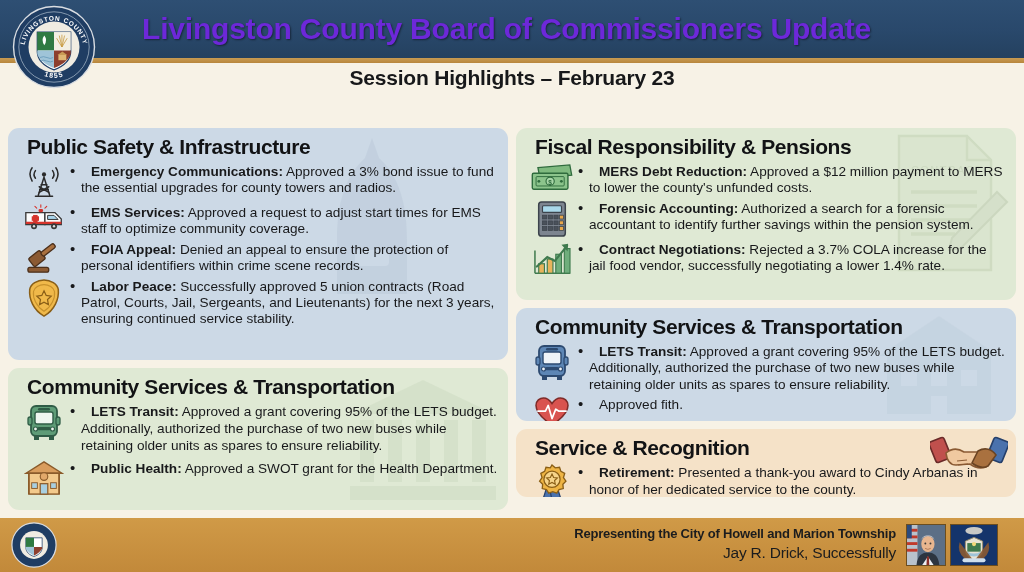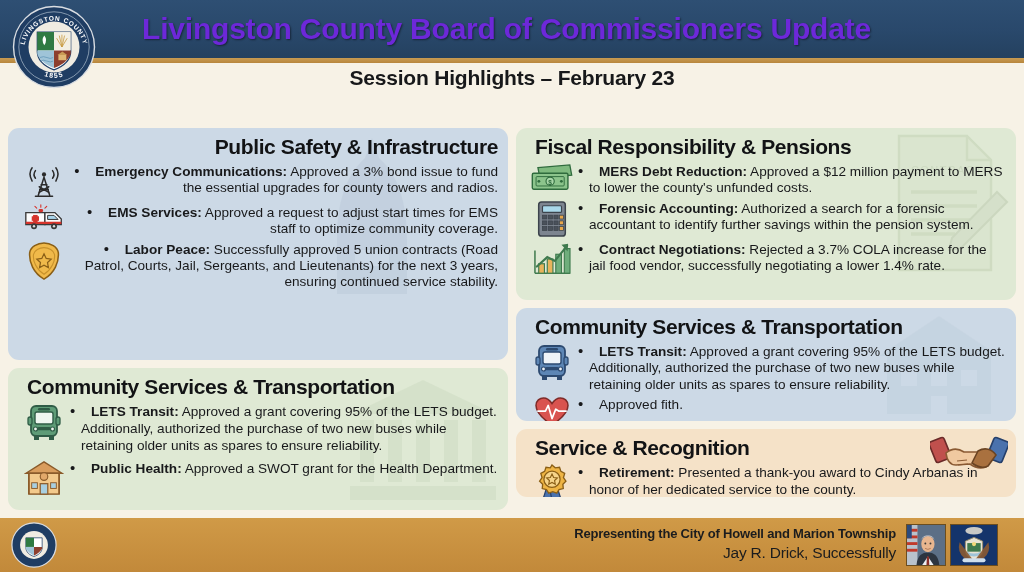--- a/index.html
+++ b/index.html
@@ -160,21 +160,21 @@
 </div>
 
 <div class="header-title">Livingston County Board of Commissioners Update</div>
 
 <div class="subtitle-wrap">
   <div class="subtitle-main">Session Highlights – February 23</div>
 </div>
 
 <div class="col-left">
 
-  <div class="card blue" style="height:232px;text-align:right;">
+  <div class="card blue" style="height:232px;">
     <div class="wm wm-bell">
       <svg width="115" height="175" viewBox="0 0 115 175">
         <path d="M57,6 L64,26 C84,44 92,72 92,108 L92,162 L22,162 L22,108 C22,72 30,44 50,26 Z" fill="#b7c6d6" opacity="0.75"></path>
         <rect x="40" y="118" width="34" height="16" rx="4" fill="#ccd9e6"></rect>
       </svg>
     </div>
     <div class="card-title">Public Safety &amp; Infrastructure</div>
     <div class="bullets tight">
 
       <div class="brow">
@@ -220,20 +220,34 @@
                 <path d="M18.5,3 l0,-2.5"></path>
                 <path d="M23,4 l2,-2"></path>
             </g>
           </svg>
         </div>
         <div class="btxt">
           <span class="dot">•</span> <b>EMS Services:</b><span> Approved a request to adjust start times for EMS staff to optimize community coverage.</span>
         </div>
       </div>
 
+      <div class="brow">
+        <div class="bicon">
+          <svg width="40" height="34" viewBox="0 0 42 36">
+            <g transform="rotate(-38 21 16)">
+              <rect x="6" y="8" width="15" height="11" rx="2" fill="#8b5a33" stroke="#4b2f1a" stroke-width="1.4"></rect>
+              <rect x="20" y="11" width="17" height="5" rx="2" fill="#a9703f" stroke="#4b2f1a" stroke-width="1.4"></rect>
+            </g>
+            <rect x="4" y="28" width="22" height="5" rx="2" fill="#8b5a33" stroke="#4b2f1a" stroke-width="1.4"></rect>
+          </svg>
+        </div>
+        <div class="btxt">
+          <span class="dot">•</span> <b>FOIA Appeal:</b><span> Denied an appeal to ensure the protection of personal identifiers within crime scene records.</span>
+        </div>
+      </div>
 
       <div class="brow">
         <div class="bicon">
           <svg width="38" height="40" viewBox="0 0 38 42">
             <path d="M19,2 C26,2 33,6 34,12 C35,22 30,34 19,40 C8,34 3,22 4,12 C5,6 12,2 19,2 Z" fill="#f0b94a" stroke="#8a5f17" stroke-width="1.6"></path>
             <path d="M19,7 C24,7 29,10 30,14 C31,21 27,30 19,35 C11,30 7,21 8,14 C9,10 14,7 19,7 Z" fill="none" stroke="#c8922c" stroke-width="1.2"></path>
             <path d="M19,13.5 l2.3,4.8 5.2,.7 -3.8,3.6 .9,5.2 -4.6,-2.5 -4.6,2.5 .9,-5.2 -3.8,-3.6 5.2,-.7 Z" fill="none" stroke="#8a5f17" stroke-width="1.3"></path>
           </svg>
         </div>
         <div class="btxt">

